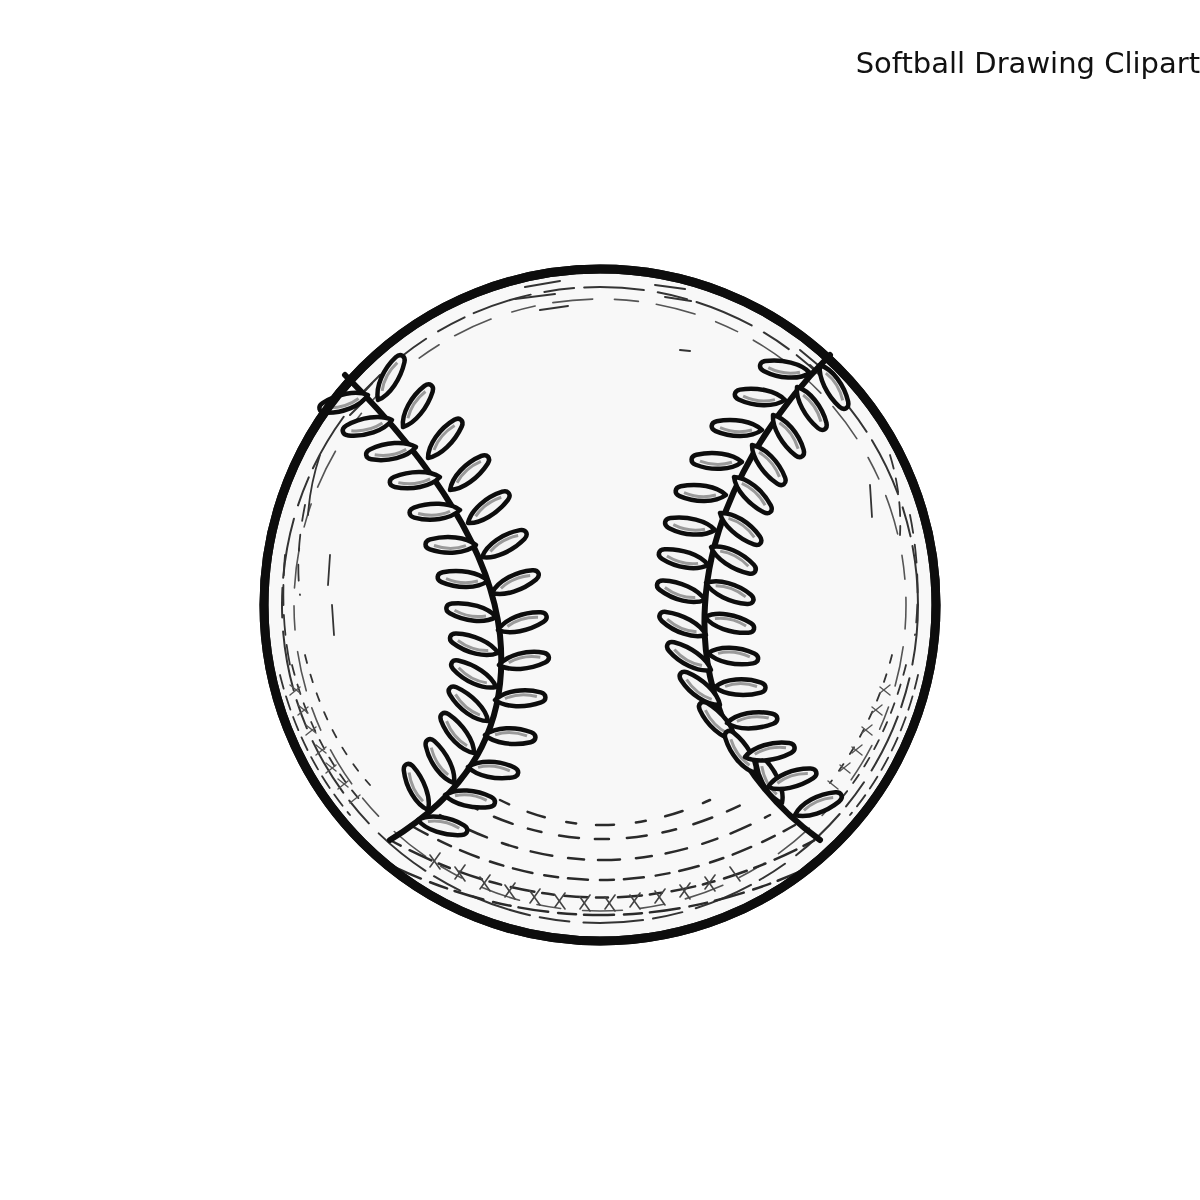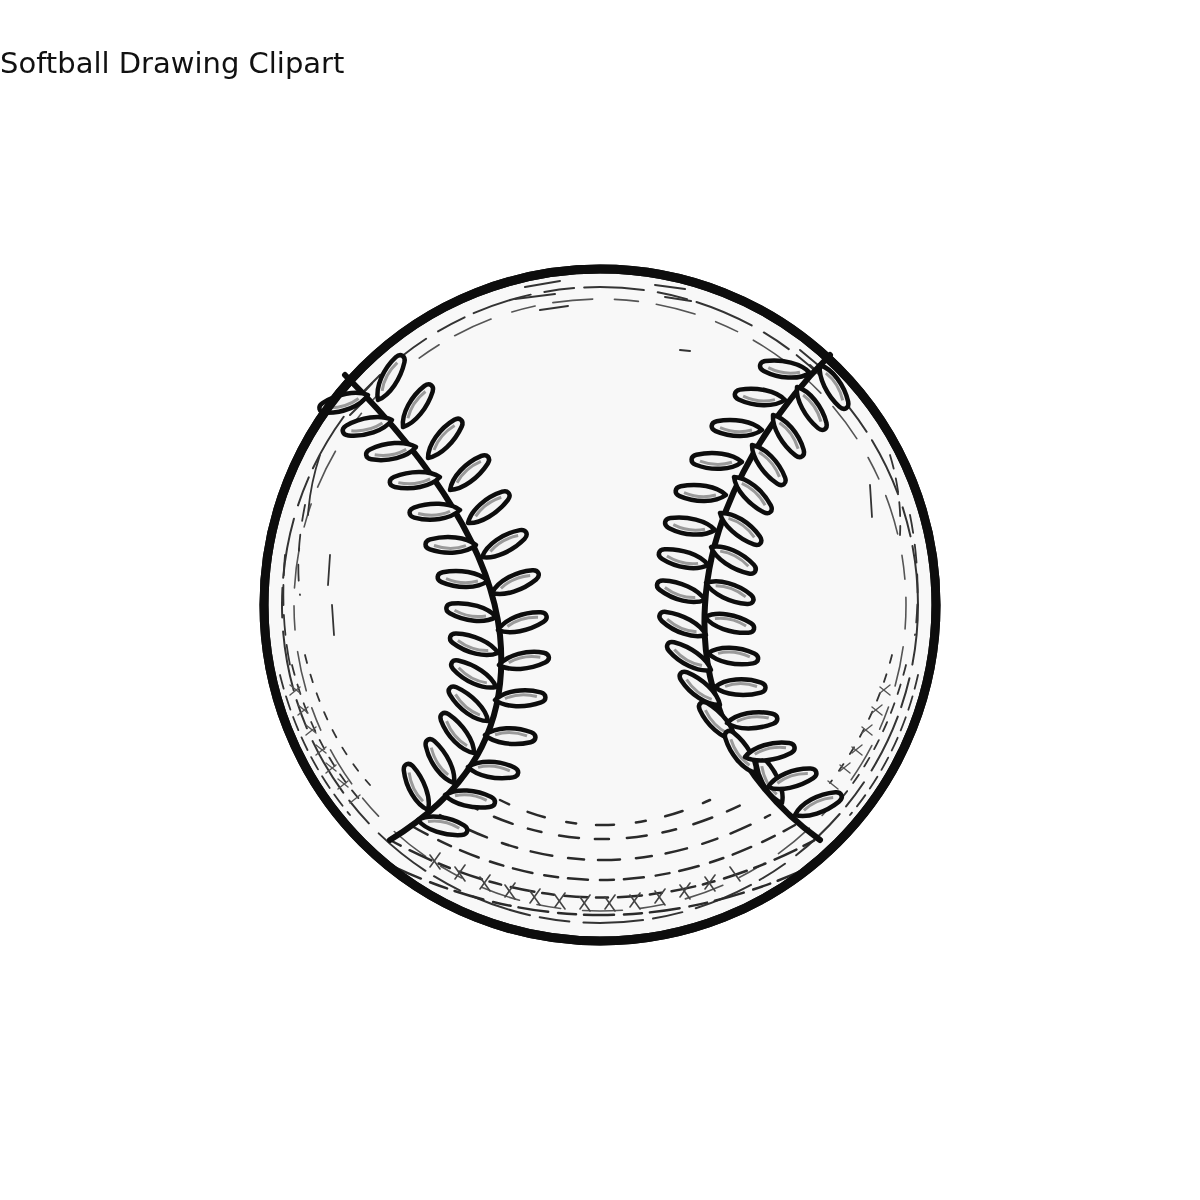--- a/index.html
+++ b/index.html
@@ -12,21 +12,21 @@
       height: 1200px;
       position: relative;
       overflow: hidden;
       font-family: "DejaVu Sans", "Liberation Sans", sans-serif;
     }
     .page-title {
       position: absolute;
       top: 46px;
       left: 0;
       width: 1200px;
-      text-align: left;
+      text-align: right;
       font-size: 29px;
       color: #111111;
       letter-spacing: 0px;
       font-family: "DejaVu Sans", sans-serif;
       font-weight: normal;
     }
     .ball-wrap {
       position: absolute;
       left: 250px;
       top: 255px;

